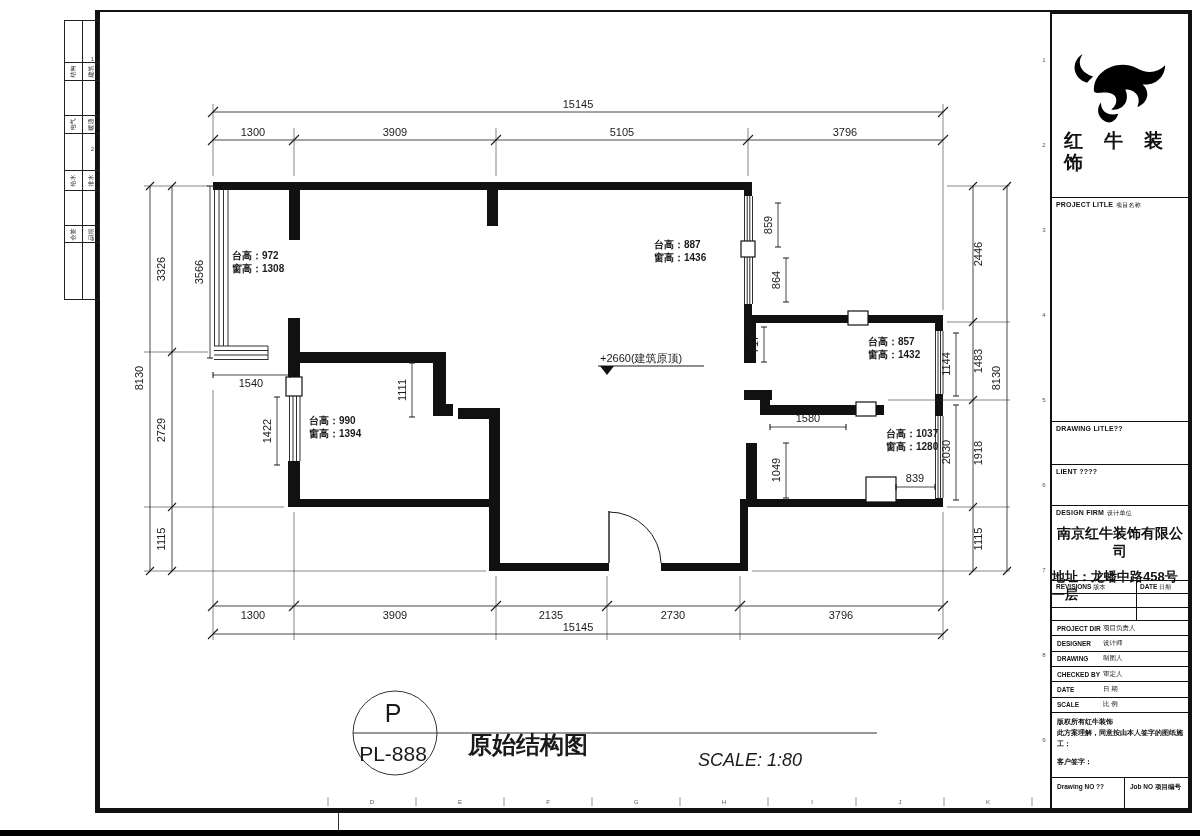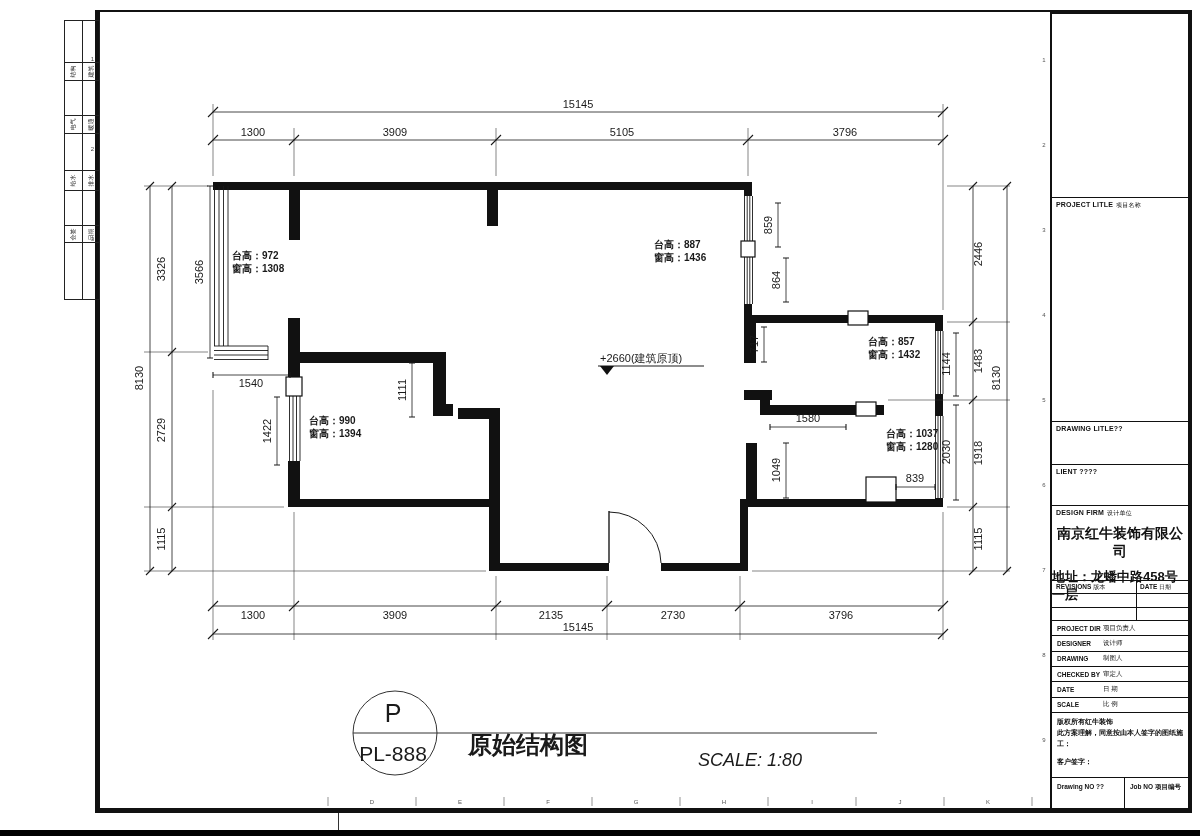--- a/index.html
+++ b/index.html
@@ -309,20 +309,30 @@
     <text class="ref" x="1044" y="402" text-anchor="middle">5</text>
     <text class="ref" x="1044" y="487" text-anchor="middle">6</text>
     <text class="ref" x="1044" y="572" text-anchor="middle">7</text>
     <text class="ref" x="1044" y="657" text-anchor="middle">8</text>
     <text class="ref" x="1044" y="742" text-anchor="middle">9</text>
   </g>
 </svg>
 
 <div class="abs panel">
 
+  <div class="sec logo-sec">
+    <svg class="bull-svg" width="104" height="78" viewBox="0 0 120 86">
+      <path fill="#000" d="M22,38 C6,34 2,14 17,5 C10,15 14,26 29,31 C26,34 24,36 22,38 Z"></path>
+      <path fill="#000" d="M30,48 C28,24 58,10 79,21 C91,28 103,27 112,18 C112,31 101,42 86,40
+               C95,48 93,61 80,66 C85,55 78,46 66,46 C72,58 64,71 50,69 C58,63 58,52 48,50 C40,48 32,52 30,48 Z"></path>
+      <path fill="#000" d="M47,84 C36,82 31,70 38,61 C38,72 47,77 58,74 C56,81 51,84 47,84 Z"></path>
+    </svg>
+    <div class="brand1">红牛装</div>
+    <div class="brand2">饰</div>
+  </div>
 
   <div class="sec sec-project">
     <div class="tb-head">
       <span>PROJECT LITLE</span><span class="cn">项目名称</span>
     </div>
   </div>
 
   <div class="sec sec-drawing">
     <div class="tb-head"><span>DRAWING LITLE??</span></div>
   </div>

